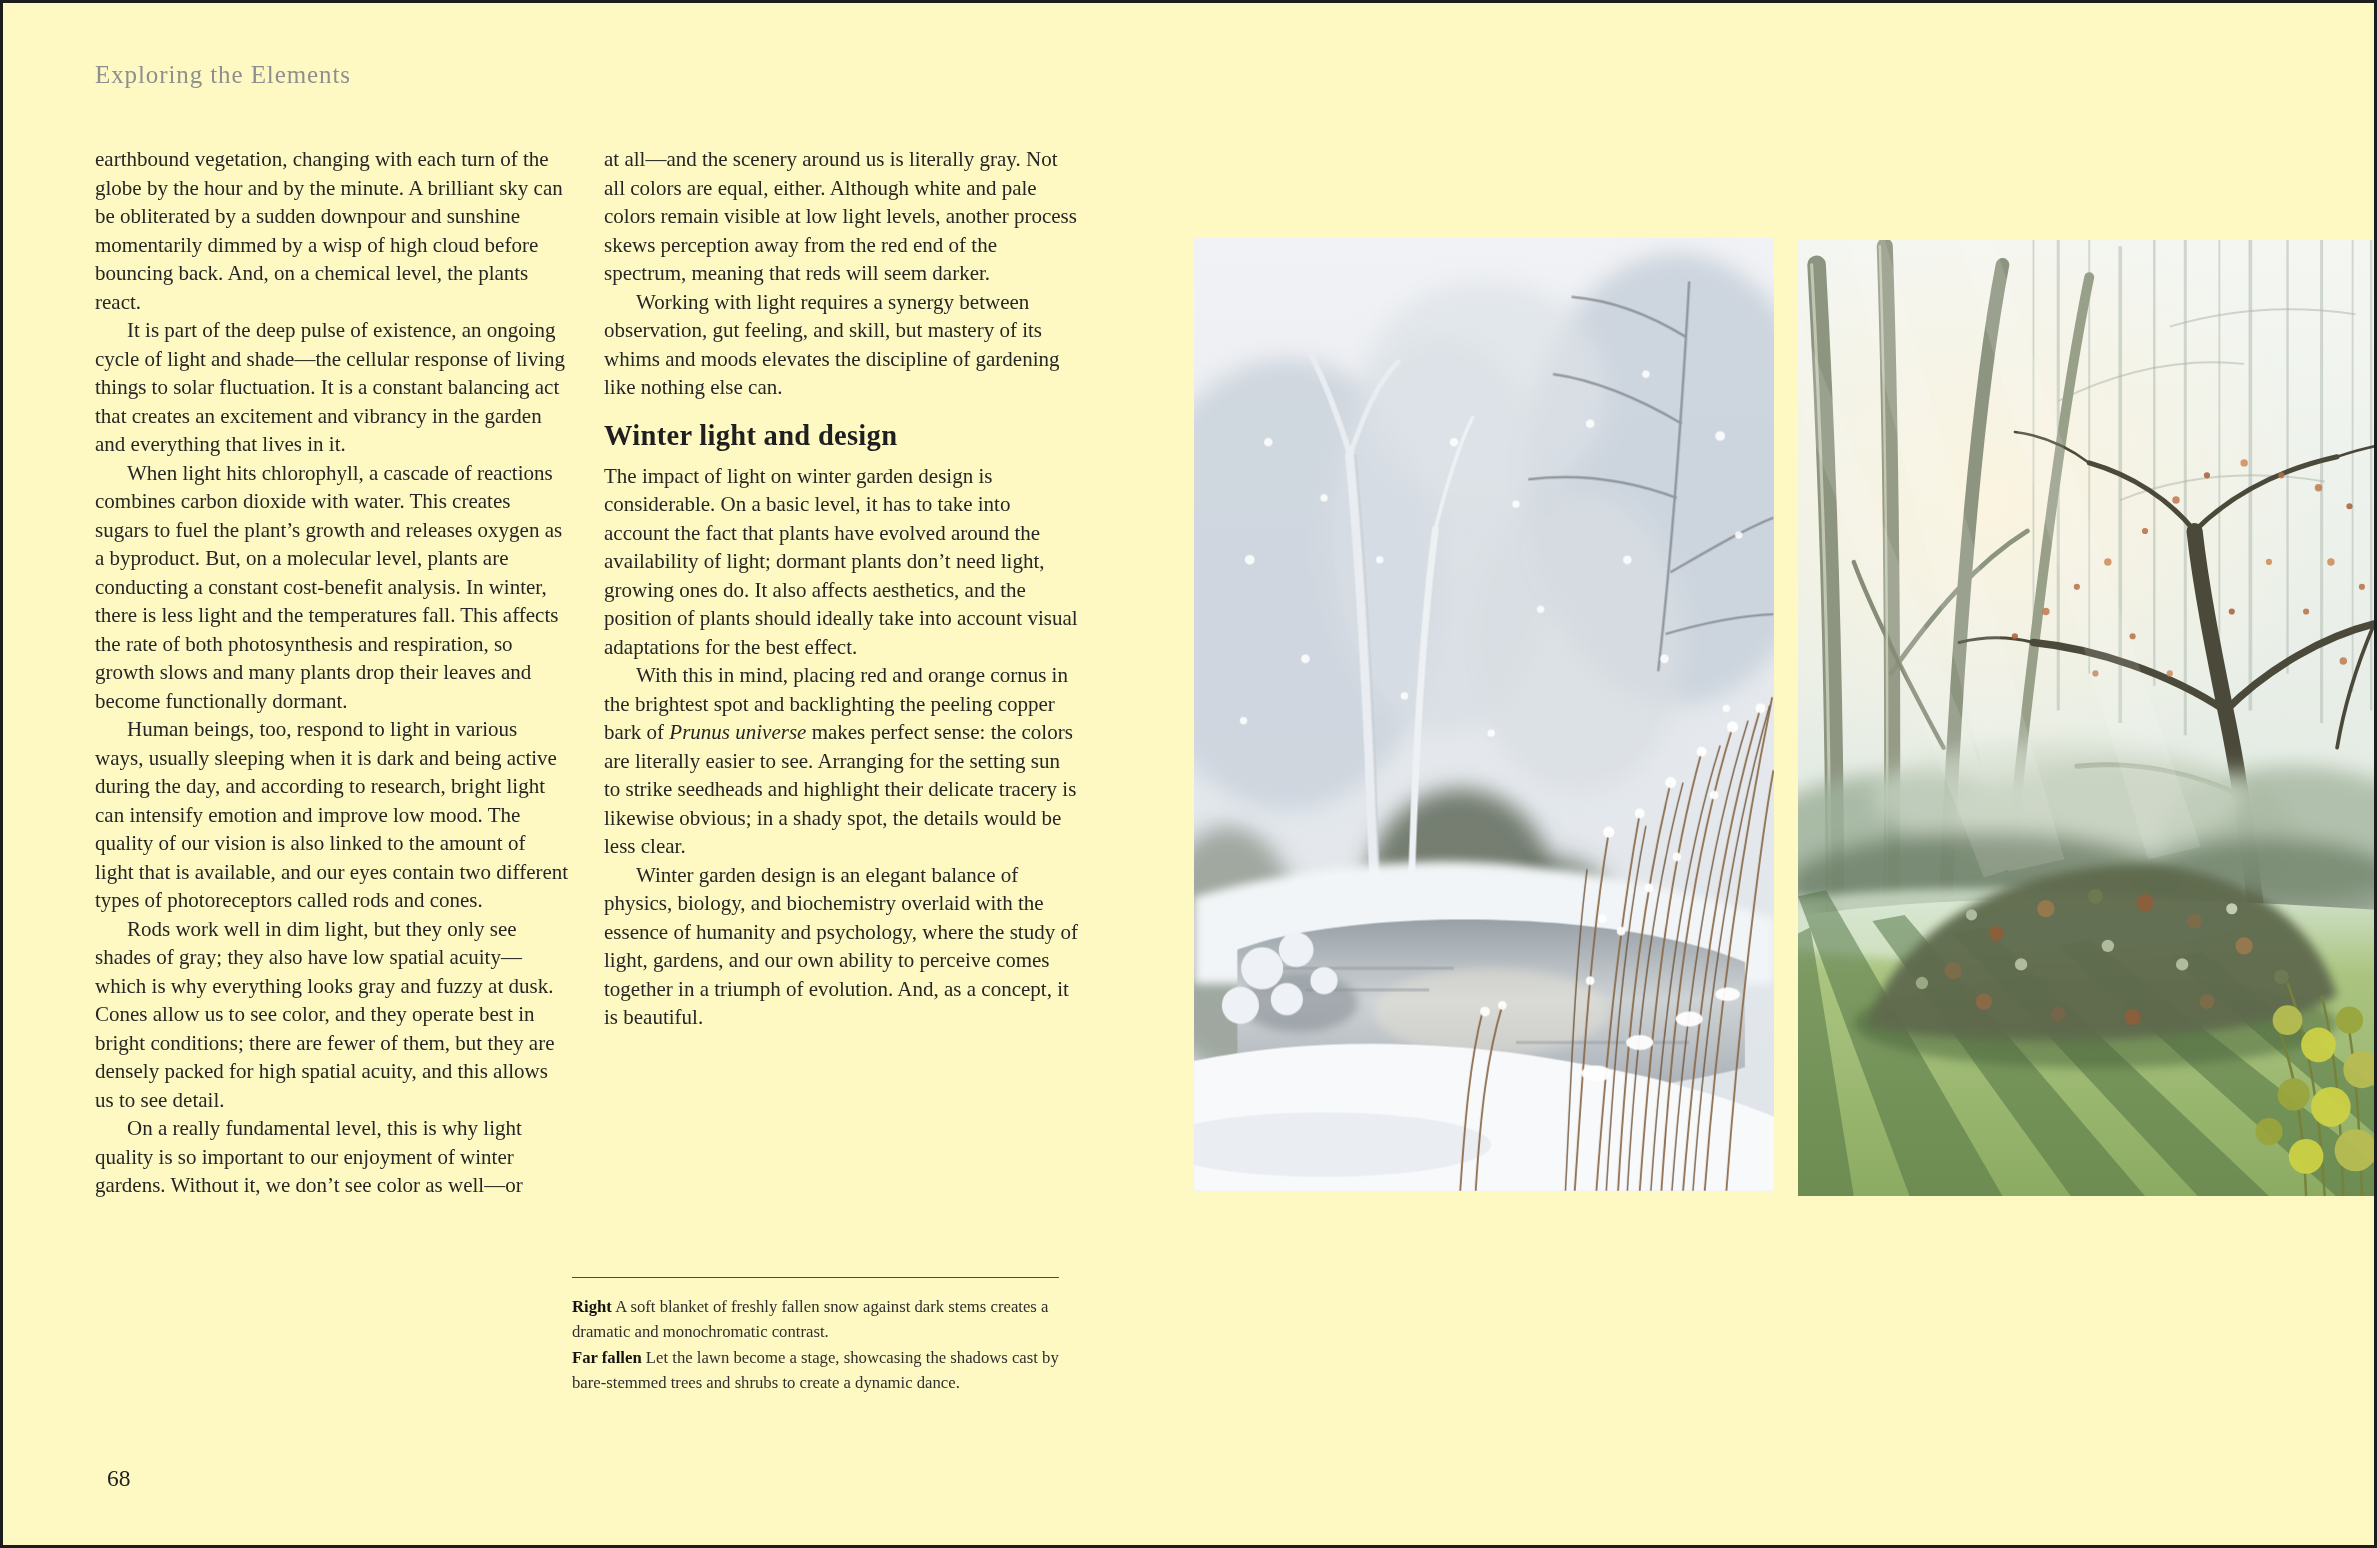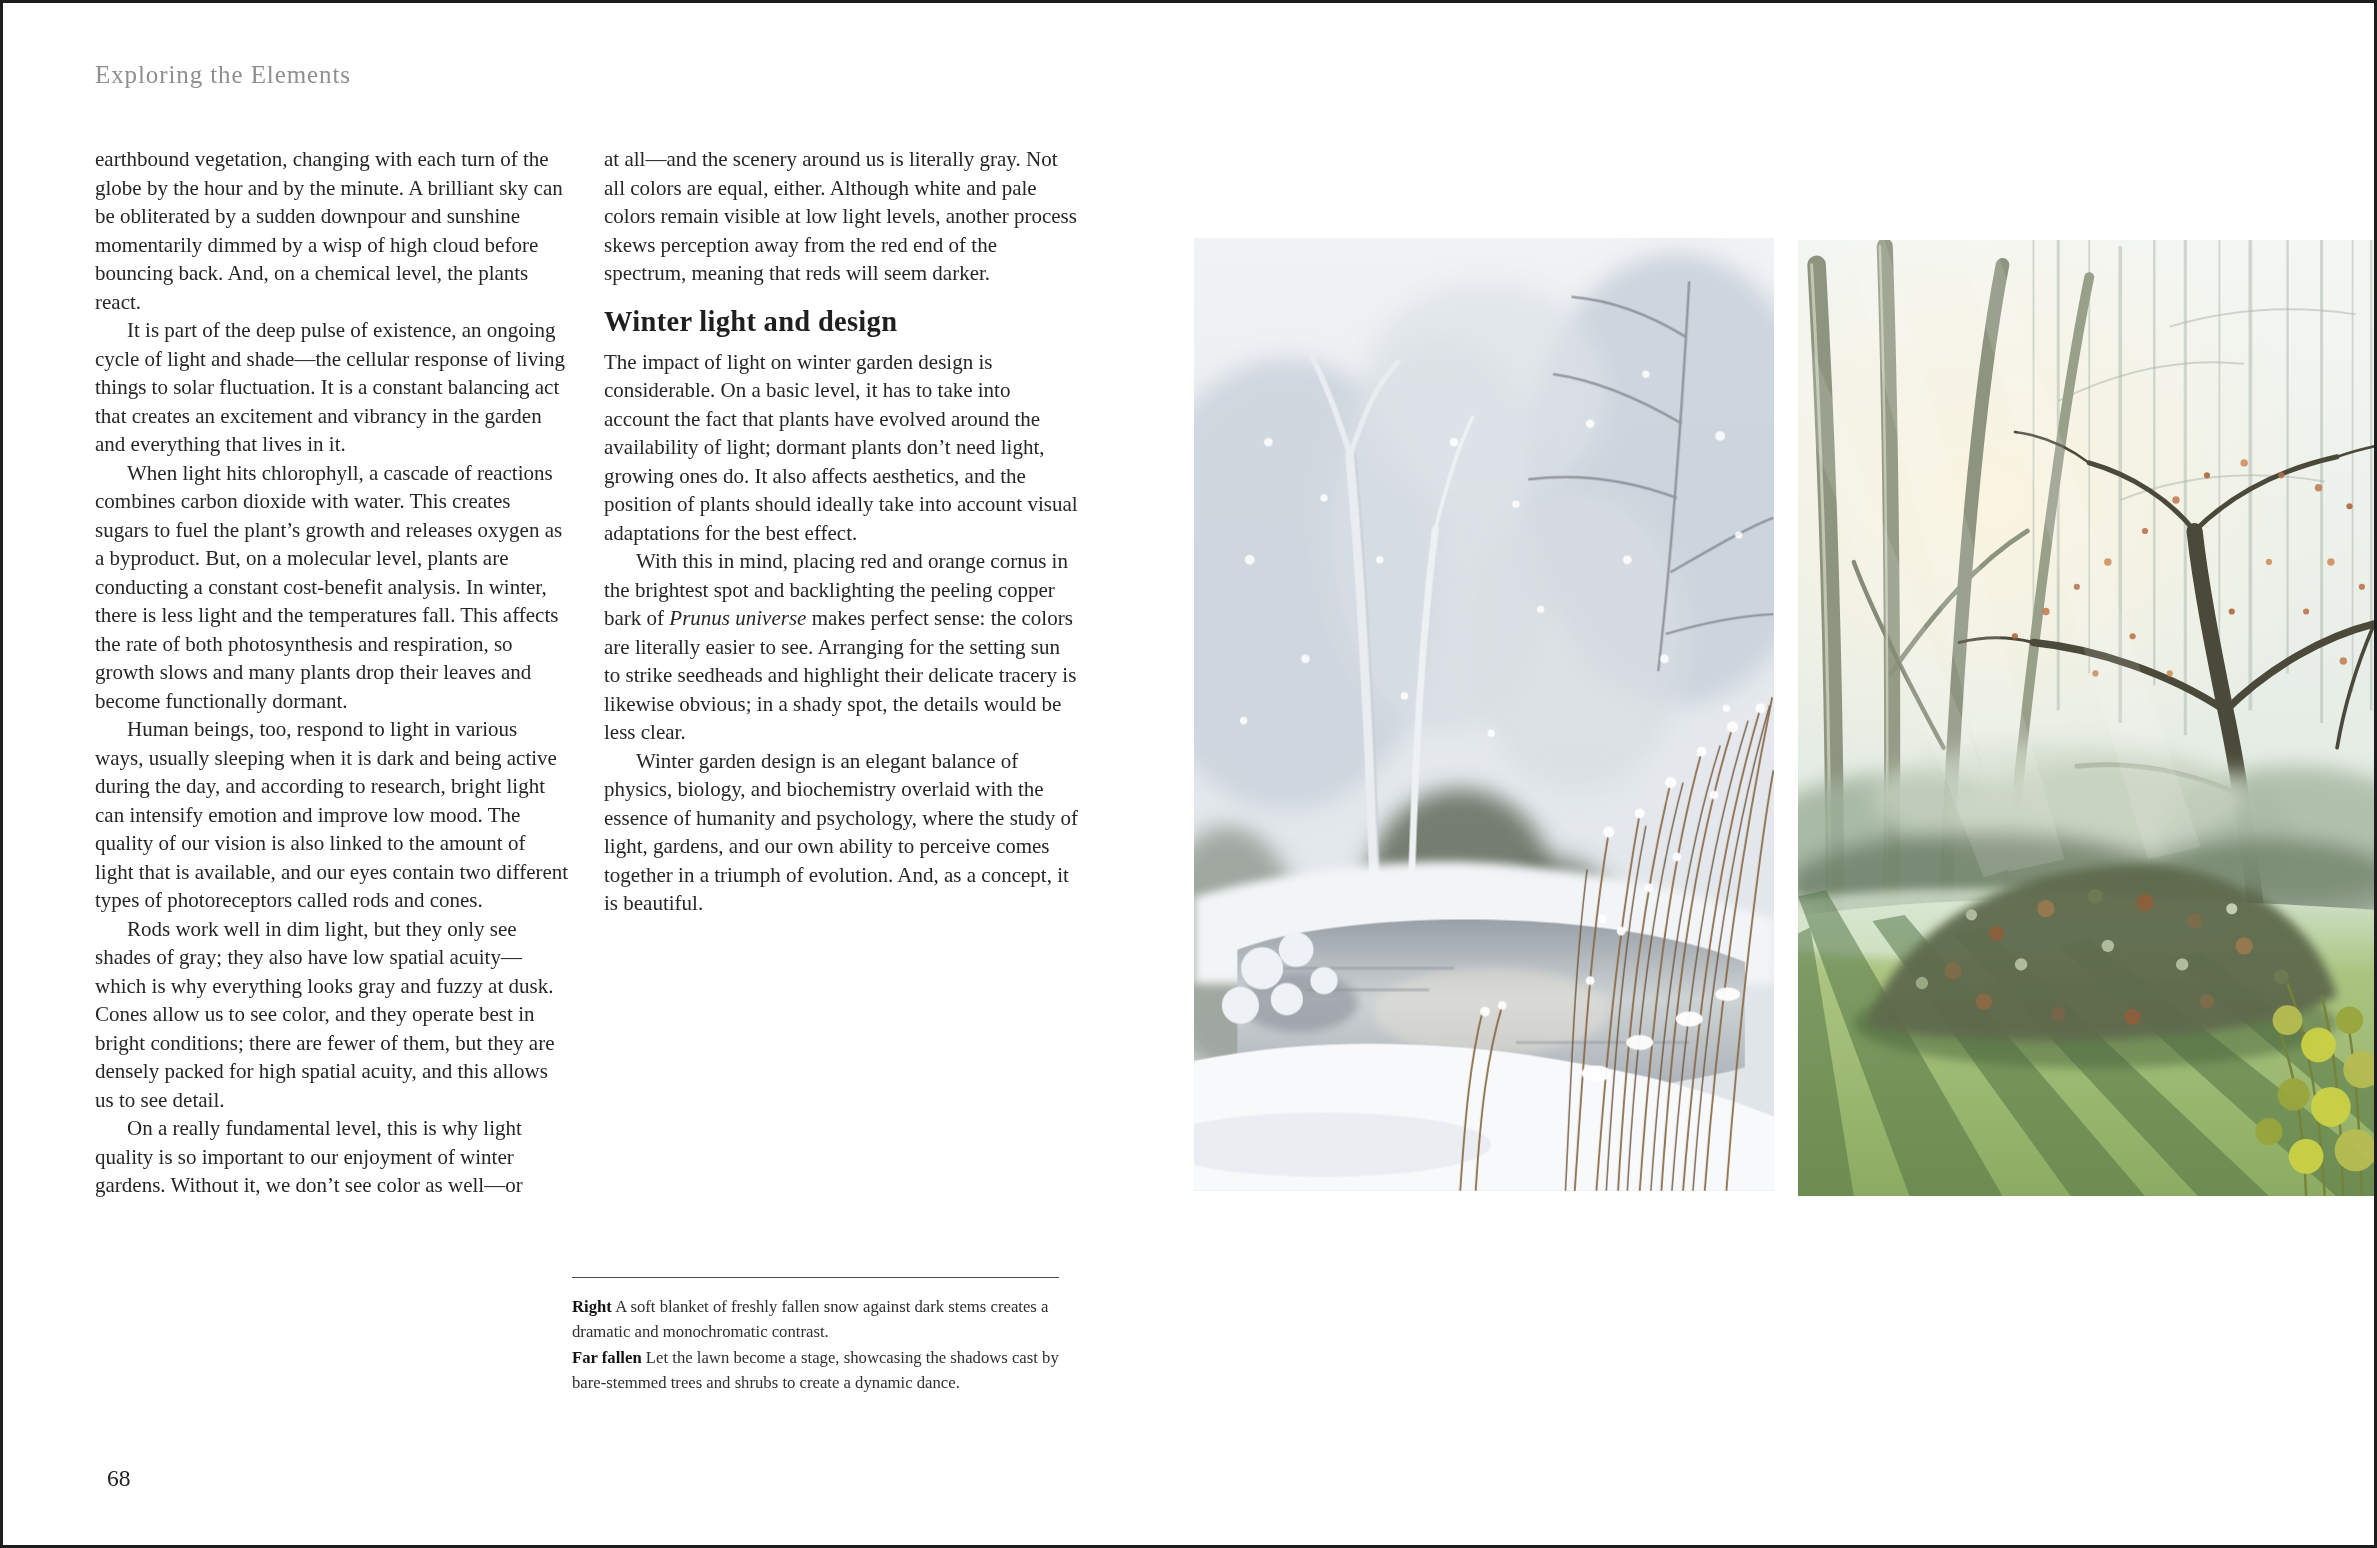--- a/index.html
+++ b/index.html
@@ -1,18 +1,18 @@
 <!DOCTYPE html>
 <html style="font-size:10px"><head>
 <meta charset="utf-8">
 <style>
   html,body{margin:0;padding:0;background:#1d1d1d;}
   .canvas{
     position:relative;width:2377px;height:1548px;box-sizing:border-box;
-    background:#ffffff;border:3.7px solid #1d1d1d;overflow:hidden;
+    background:#fef9c3;border:3.7px solid #1d1d1d;overflow:hidden;
     font-family:"Liberation Serif", serif;
   }
   .running-header{
     position:absolute;left:92px;top:58px;
     font-size:25px;color:#8f8f8f;letter-spacing:0.9px;
   }
   .col{
     position:absolute;top:142px;width:474px;
     font-size:21px;line-height:28.5px;color:#262626;
     text-align:left;
@@ -56,20 +56,21 @@
         <p class="para indent">When light hits chlorophyll, a cascade of reactions combines carbon dioxide with water. This creates sugars to fuel the plant’s growth and releases oxygen as a byproduct. But, on a molecular level, plants are conducting a constant cost-benefit analysis. In winter, there is less light and the temperatures fall. This affects the rate of both photosynthesis and respiration, so growth slows and many plants drop their leaves and become functionally dormant.</p>
         <p class="para indent">Human beings, too, respond to light in various ways, usually sleeping when it is dark and being active during the day, and according to research, bright light can intensify emotion and improve low mood. The quality of our vision is also linked to the amount of light that is available, and our eyes contain two different types of photoreceptors called rods and cones.</p>
         <p class="para indent">Rods work well in dim light, but they only see shades of gray; they also have low spatial acuity—which is why everything looks gray and fuzzy at dusk. Cones allow us to see color, and they operate best in bright conditions; there are fewer of them, but they are densely packed for high spatial acuity, and this allows us to see detail.</p>
         <p class="para indent">On a really fundamental level, this is why light quality is so important to our enjoyment of winter gardens. Without it, we don’t see color as well—or</p>
       </div>
   </div>
 
   <div class="col col-mid">
     <div>
         <p class="para">at all—and the scenery around us is literally gray. Not all colors are equal, either. Although white and pale colors remain visible at low light levels, another process skews perception away from the red end of the spectrum, meaning that reds will seem darker.</p>
+        <p class="para indent">Working with light requires a synergy between observation, gut feeling, and skill, but mastery of its whims and moods elevates the discipline of gardening like nothing else can.</p>
       </div>
     <h2 class="section-heading">Winter light and design</h2>
     <div>
         <p class="para">The impact of light on winter garden design is considerable. On a basic level, it has to take into account the fact that plants have evolved around the availability of light; dormant plants don’t need light, growing ones do. It also affects aesthetics, and the position of plants should ideally take into account visual adaptations for the best effect.</p>
         <p class="para indent">With this in mind, placing red and orange cornus in the brightest spot and backlighting the peeling copper bark of <em>Prunus universe</em> makes perfect sense: the colors are literally easier to see. Arranging for the setting sun to strike seedheads and highlight their delicate tracery is likewise obvious; in a shady spot, the details would be less clear.</p>
         <p class="para indent">Winter garden design is an elegant balance of physics, biology, and biochemistry overlaid with the essence of humanity and psychology, where the study of light, gardens, and our own ability to perceive comes together in a triumph of evolution. And, as a concept, it is beautiful.</p>
       </div>
   </div>
 
   <div class="caption">

